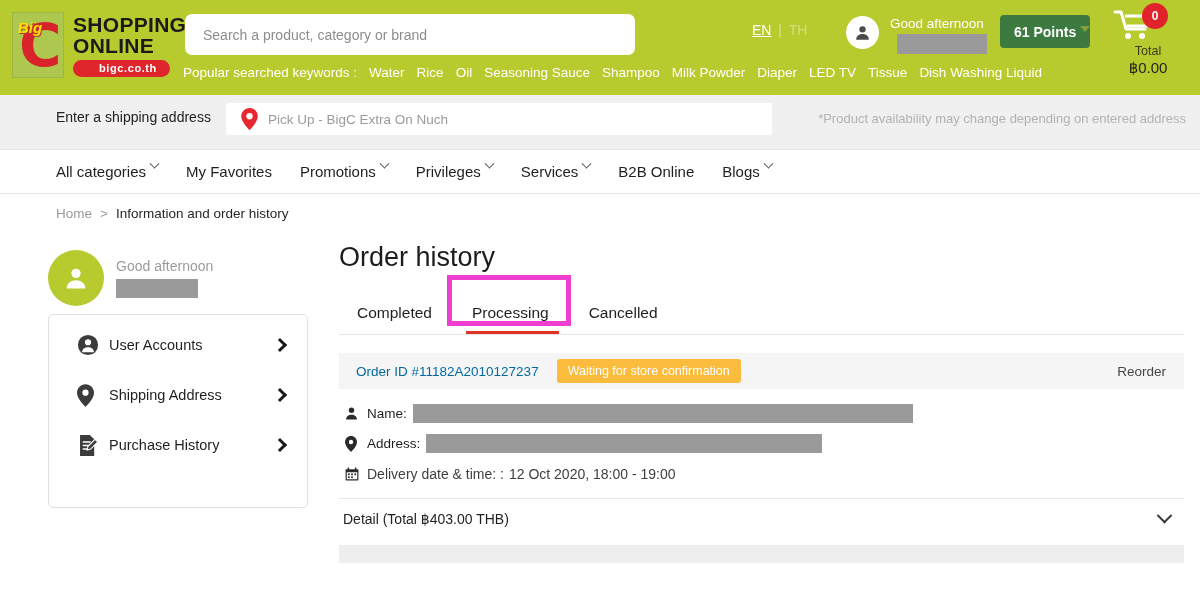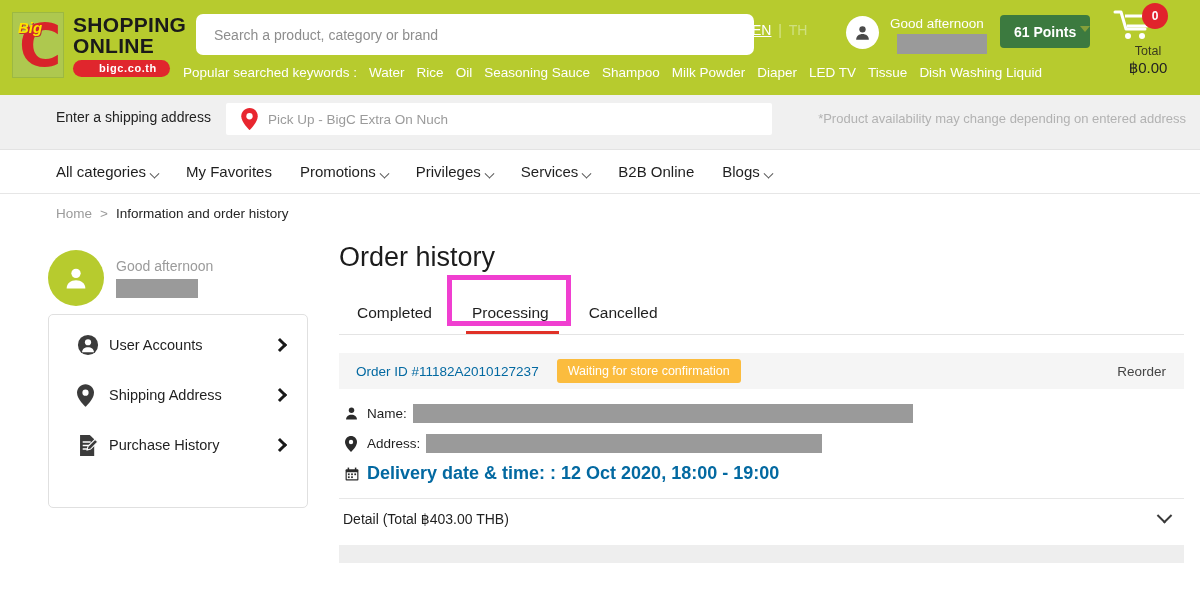--- a/index.html
+++ b/index.html
@@ -54,22 +54,22 @@
   .logo-pill {
     margin-top: 4px;
     display: inline-block;
     background: #e0262d; color: #ffffff;
     border-radius: 11px;
     padding: 2px 13px 3px 26px;
     font-size: 11px; font-weight: bold; letter-spacing: .6px;
   }
 
   .search-box {
-    position: absolute; left: 196px; top: 14px;
-    width: 558px; height: 41px;
+    position: absolute; left: 185px; top: 14px;
+    width: 450px; height: 41px;
     background: #ffffff; border-radius: 7px;
     display: flex; align-items: center;
     padding-left: 18px;
   }
   .search-input {
     border: none; outline: none; width: 500px;
     font-family: "Liberation Sans", sans-serif;
     font-size: 14px; color: #333;
     background: transparent;
   }
@@ -172,21 +172,21 @@
     position: relative;
     width: 1200px; height: 44px;
     background: #ffffff;
     border-bottom: 1px solid #e6e6e6;
     display: flex; align-items: center;
     padding-left: 56px;
   }
   .nav-item {
     font-size: 15px; color: #1f1f1f;
     margin-right: 28px;
-    display: flex; align-items: flex-end; gap: 5px;
+    display: flex; align-items: flex-start; gap: 5px;
     cursor: pointer;
   }
   .chev-sm {
     width: 7px; height: 7px;
     border-right: 1.6px solid #555; border-bottom: 1.6px solid #555;
     transform: rotate(45deg) translate(-2px,-2px);
   }
 
   
   .breadcrumb {
@@ -281,21 +281,21 @@
     font-size: 12.5px;
     padding: 5px 11px; border-radius: 3px;
   }
   .reorder { margin-left: auto; font-size: 13.5px; color: #444; cursor: pointer; }
 
   .detail-lines { padding: 12px 0 0 6px; }
   .d-row { display: flex; align-items: center; height: 25px; margin-bottom: 5px; }
   .d-ico { width: 22px; flex: none; display: flex; align-items: center; }
   .d-label { font-size: 13.5px; color: #1f1f1f; }
   .d-redact { height: 19px; background: #9a9a9a; margin-left: 6px; }
-  .d-text { font-size: 18px; color: #0369a1; font-weight: bold; }
+  .d-text { font-size: 14px; color: #404040; }
 
   .detail-bar {
     margin-top: 12px;
     border-top: 1px solid #e7e7e7;
     height: 40px;
     display: flex; align-items: center;
     padding: 0 14px 0 4px;
     cursor: pointer;
   }
   .detail-bar .dtxt { font-size: 14px; color: #1f1f1f; }

